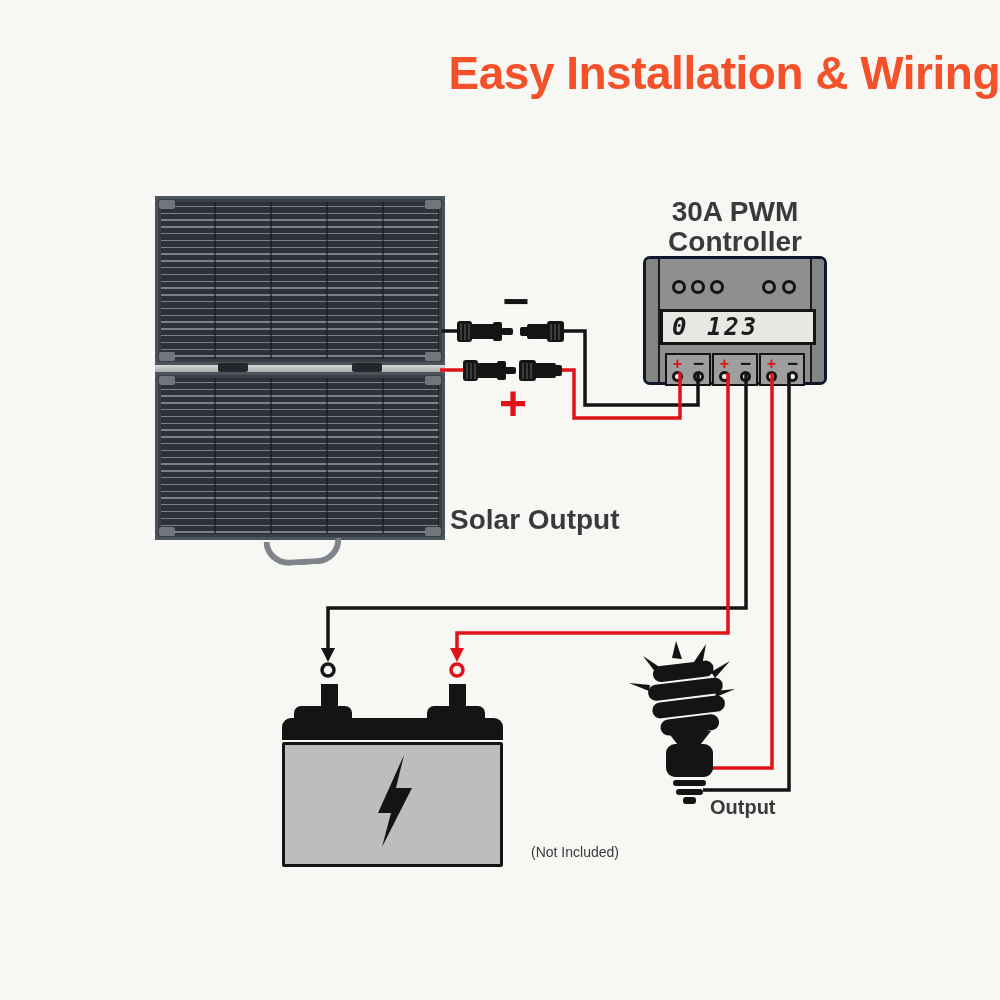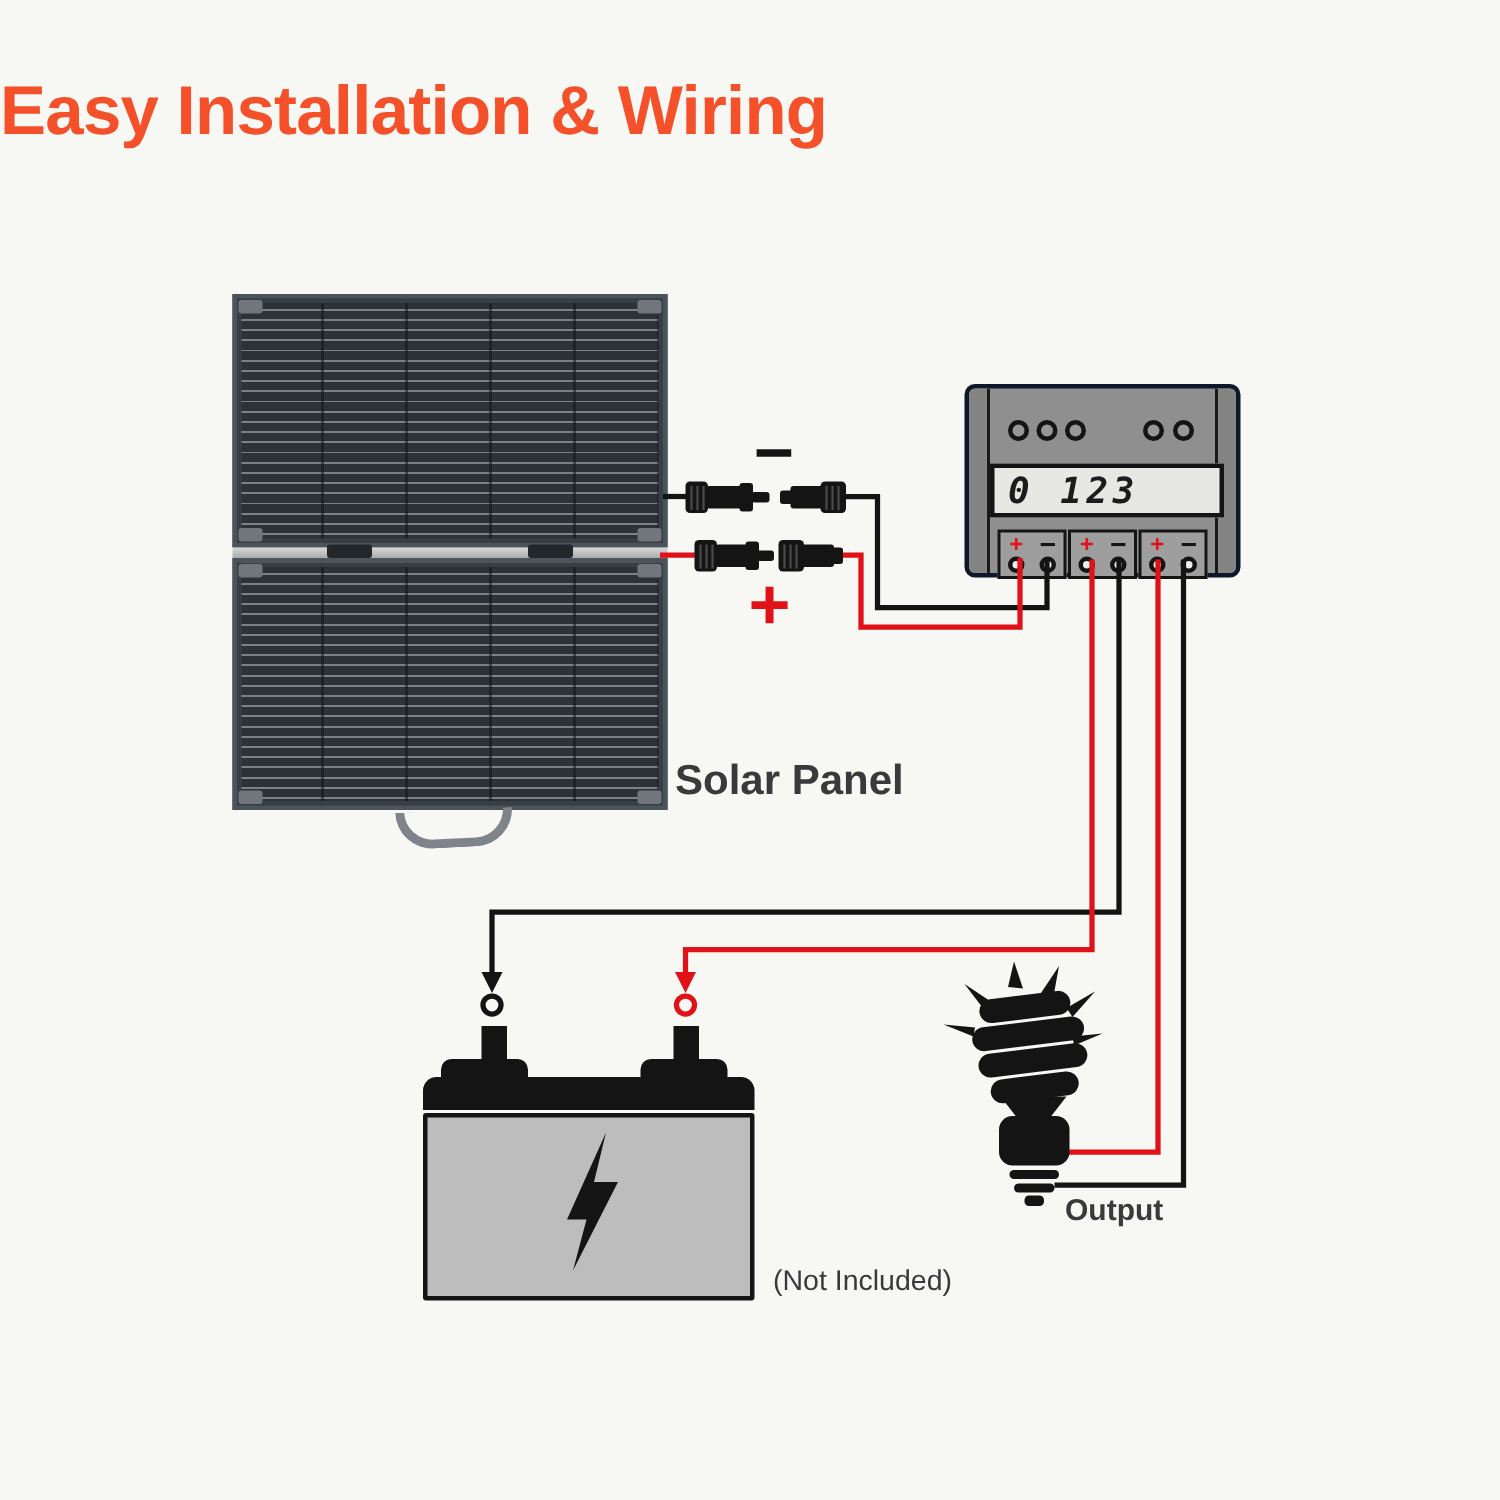--- a/index.html
+++ b/index.html
@@ -1,20 +1,20 @@
 <!DOCTYPE html>
 <html><head>
 <meta charset="utf-8">
 <style>
   html,body{margin:0;padding:0;}
   body{font-family:"Liberation Sans",sans-serif;}
   .stage{position:relative;width:1000px;height:1000px;background:#f7f7f4;overflow:hidden;}
 
   
-  .title{position:absolute;top:46px;left:0;width:1000px;text-align:left;
+  .title{position:absolute;top:46px;left:0;width:1000px;text-align:right;
     font-size:46px;font-weight:800;color:#f4512b;letter-spacing:-0.5px;}
 
   
   .panel{position:absolute;left:155px;width:290px;box-sizing:border-box;
     background:
       repeating-linear-gradient(to right, rgba(18,22,26,0.55) 0 2px, transparent 2px 56px),
       repeating-linear-gradient(to bottom, #7a8188 0 1.3px, transparent 1.3px 6.8px),
       #2d3238;
     border:3px solid #4d535a;
     box-shadow:inset 0 0 0 3px #383e45;}
@@ -28,21 +28,21 @@
   .hinge-1{left:218px}.hinge-2{left:352px}
   .handle{position:absolute;left:264px;top:540px;width:66px;height:19px;
     border:6px solid #7e848a;border-top:none;border-radius:0 0 34px 34px;
     transform:rotate(-3deg);}
 
   .diagram-label{position:absolute;color:#3a3a3c;font-weight:700;}
   .solar-label{left:450px;top:504px;font-size:28px;}
   .ctrl-title{left:640px;top:197px;width:190px;text-align:center;font-size:28px;line-height:30px;color:#3a3a3c;font-weight:700;position:absolute;}
   .battery-label{left:480px;top:815px;width:190px;text-align:center;font-size:27px;}
   .battery-sub{position:absolute;left:470px;top:844px;width:210px;text-align:center;
-    font-size:19px;color:#3a3a3c;font-weight:400;}
+    font-size:14px;color:#3a3a3c;font-weight:400;}
   .output-label{left:710px;top:796px;font-size:20px;}
 
   
   .minus-sign{position:absolute;left:494px;top:278px;width:44px;text-align:center;
     font-size:46px;font-weight:800;color:#141414;line-height:46px;}
   .plus-sign{position:absolute;left:489px;top:380px;width:48px;text-align:center;
     font-size:48px;font-weight:800;color:#e01218;line-height:48px;}
 
   
   .controller{position:absolute;left:643px;top:256px;width:184px;height:129px;
@@ -94,25 +94,29 @@
   <div class="fold-gap"></div>
   <div class="hinge hinge-1"></div>
   <div class="hinge hinge-2"></div>
   <div class="panel panel-bottom">
     <div class="corner c-tl"></div>
     <div class="corner c-tr"></div>
     <div class="corner c-bl"></div>
     <div class="corner c-br"></div>
   </div>
   <div class="handle"></div>
-  <div class="diagram-label solar-label">Solar Panel</div>
+  <div class="diagram-label solar-label">Solar Output</div>
 
   <div class="minus-sign">−</div>
   <div class="plus-sign">+</div>
 
+  <div class="ctrl-title">
+    <div>30A PWM</div>
+    <div>Controller</div>
+  </div>
   <div class="controller">
     <div class="strip strip-l"></div>
     <div class="strip strip-r"></div>
     <div class="led" style="left:26px;top:21px"></div>
     <div class="led" style="left:45px;top:21px"></div>
     <div class="led" style="left:64px;top:21px"></div>
     <div class="led" style="left:116px;top:21px"></div>
     <div class="led" style="left:136px;top:21px"></div>
     <div class="lcd">0 123</div>
     <div class="tblock tb1">

